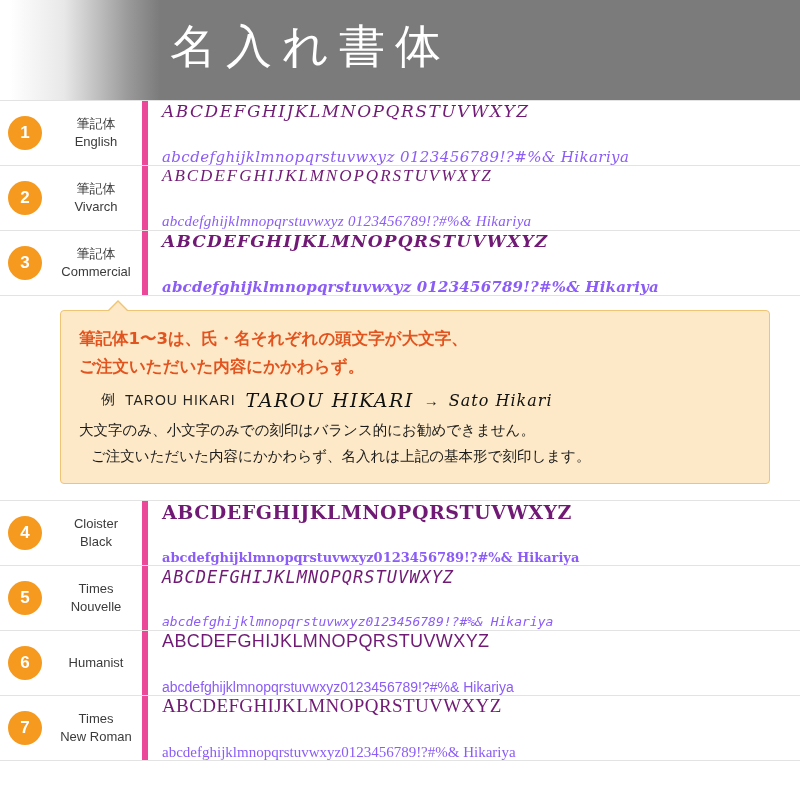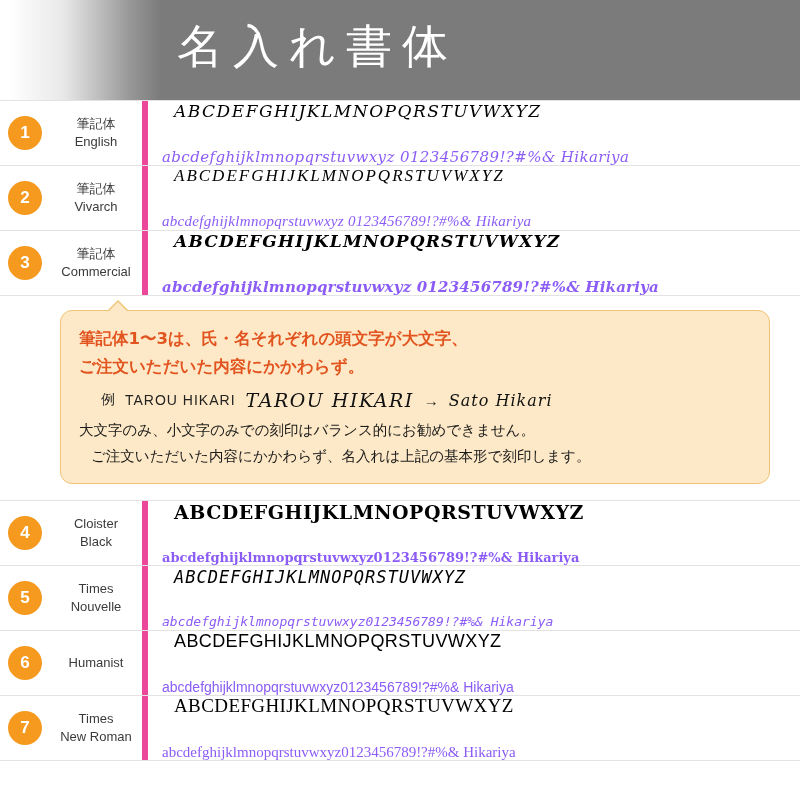--- a/index.html
+++ b/index.html
@@ -25,21 +25,20 @@
   }
   .header .title {
     position: absolute;
     left: 170px;
     top: 16px;
     font-family: "DejaVu Serif", serif;
     font-size: 46px;
     letter-spacing: 10px;
     color: #ffffff;
     font-weight: normal;
-    margin-left: 7px;
   }
   .header .left-fade {
     position: absolute;
     left: 0;
     top: 0;
     width: 160px;
     height: 100px;
     background: linear-gradient(to right, #ffffff 0%, #ffffff 6%, #e8e8e8 40%, #9a9a9a 80%, #7b7b7b 100%);
   }
 
@@ -96,22 +95,21 @@
   .sample {
     flex: 1 1 auto;
     padding-left: 14px;
     display: flex;
     flex-direction: column;
     justify-content: center;
     overflow: hidden;
   }
   .sample .upper {
     white-space: nowrap;
-    color: #000000;
-    margin-left: 12px;
+    color: #701a75;
   }
   .sample .lower {
     white-space: nowrap;
     color: #8b5cf6;
     margin-top: 27px;
   }
 
   
   .s-script .upper {
     font-family: "DejaVu Serif", serif;
@@ -198,21 +196,21 @@
 
   
   .note-wrap {
     position: relative;
     margin: 14px 30px 16px 60px;
   }
   .note {
     position: relative;
     background: #fde9c7;
     border: 1px solid #f0c475;
-    border-radius: 12px;
+    border-radius: 4px;
     padding: 14px 18px 14px 18px;
   }
   .note:before {
     content: "";
     position: absolute;
     top: -11px;
     left: 46px;
     width: 0;
     height: 0;
     border-left: 11px solid transparent;

